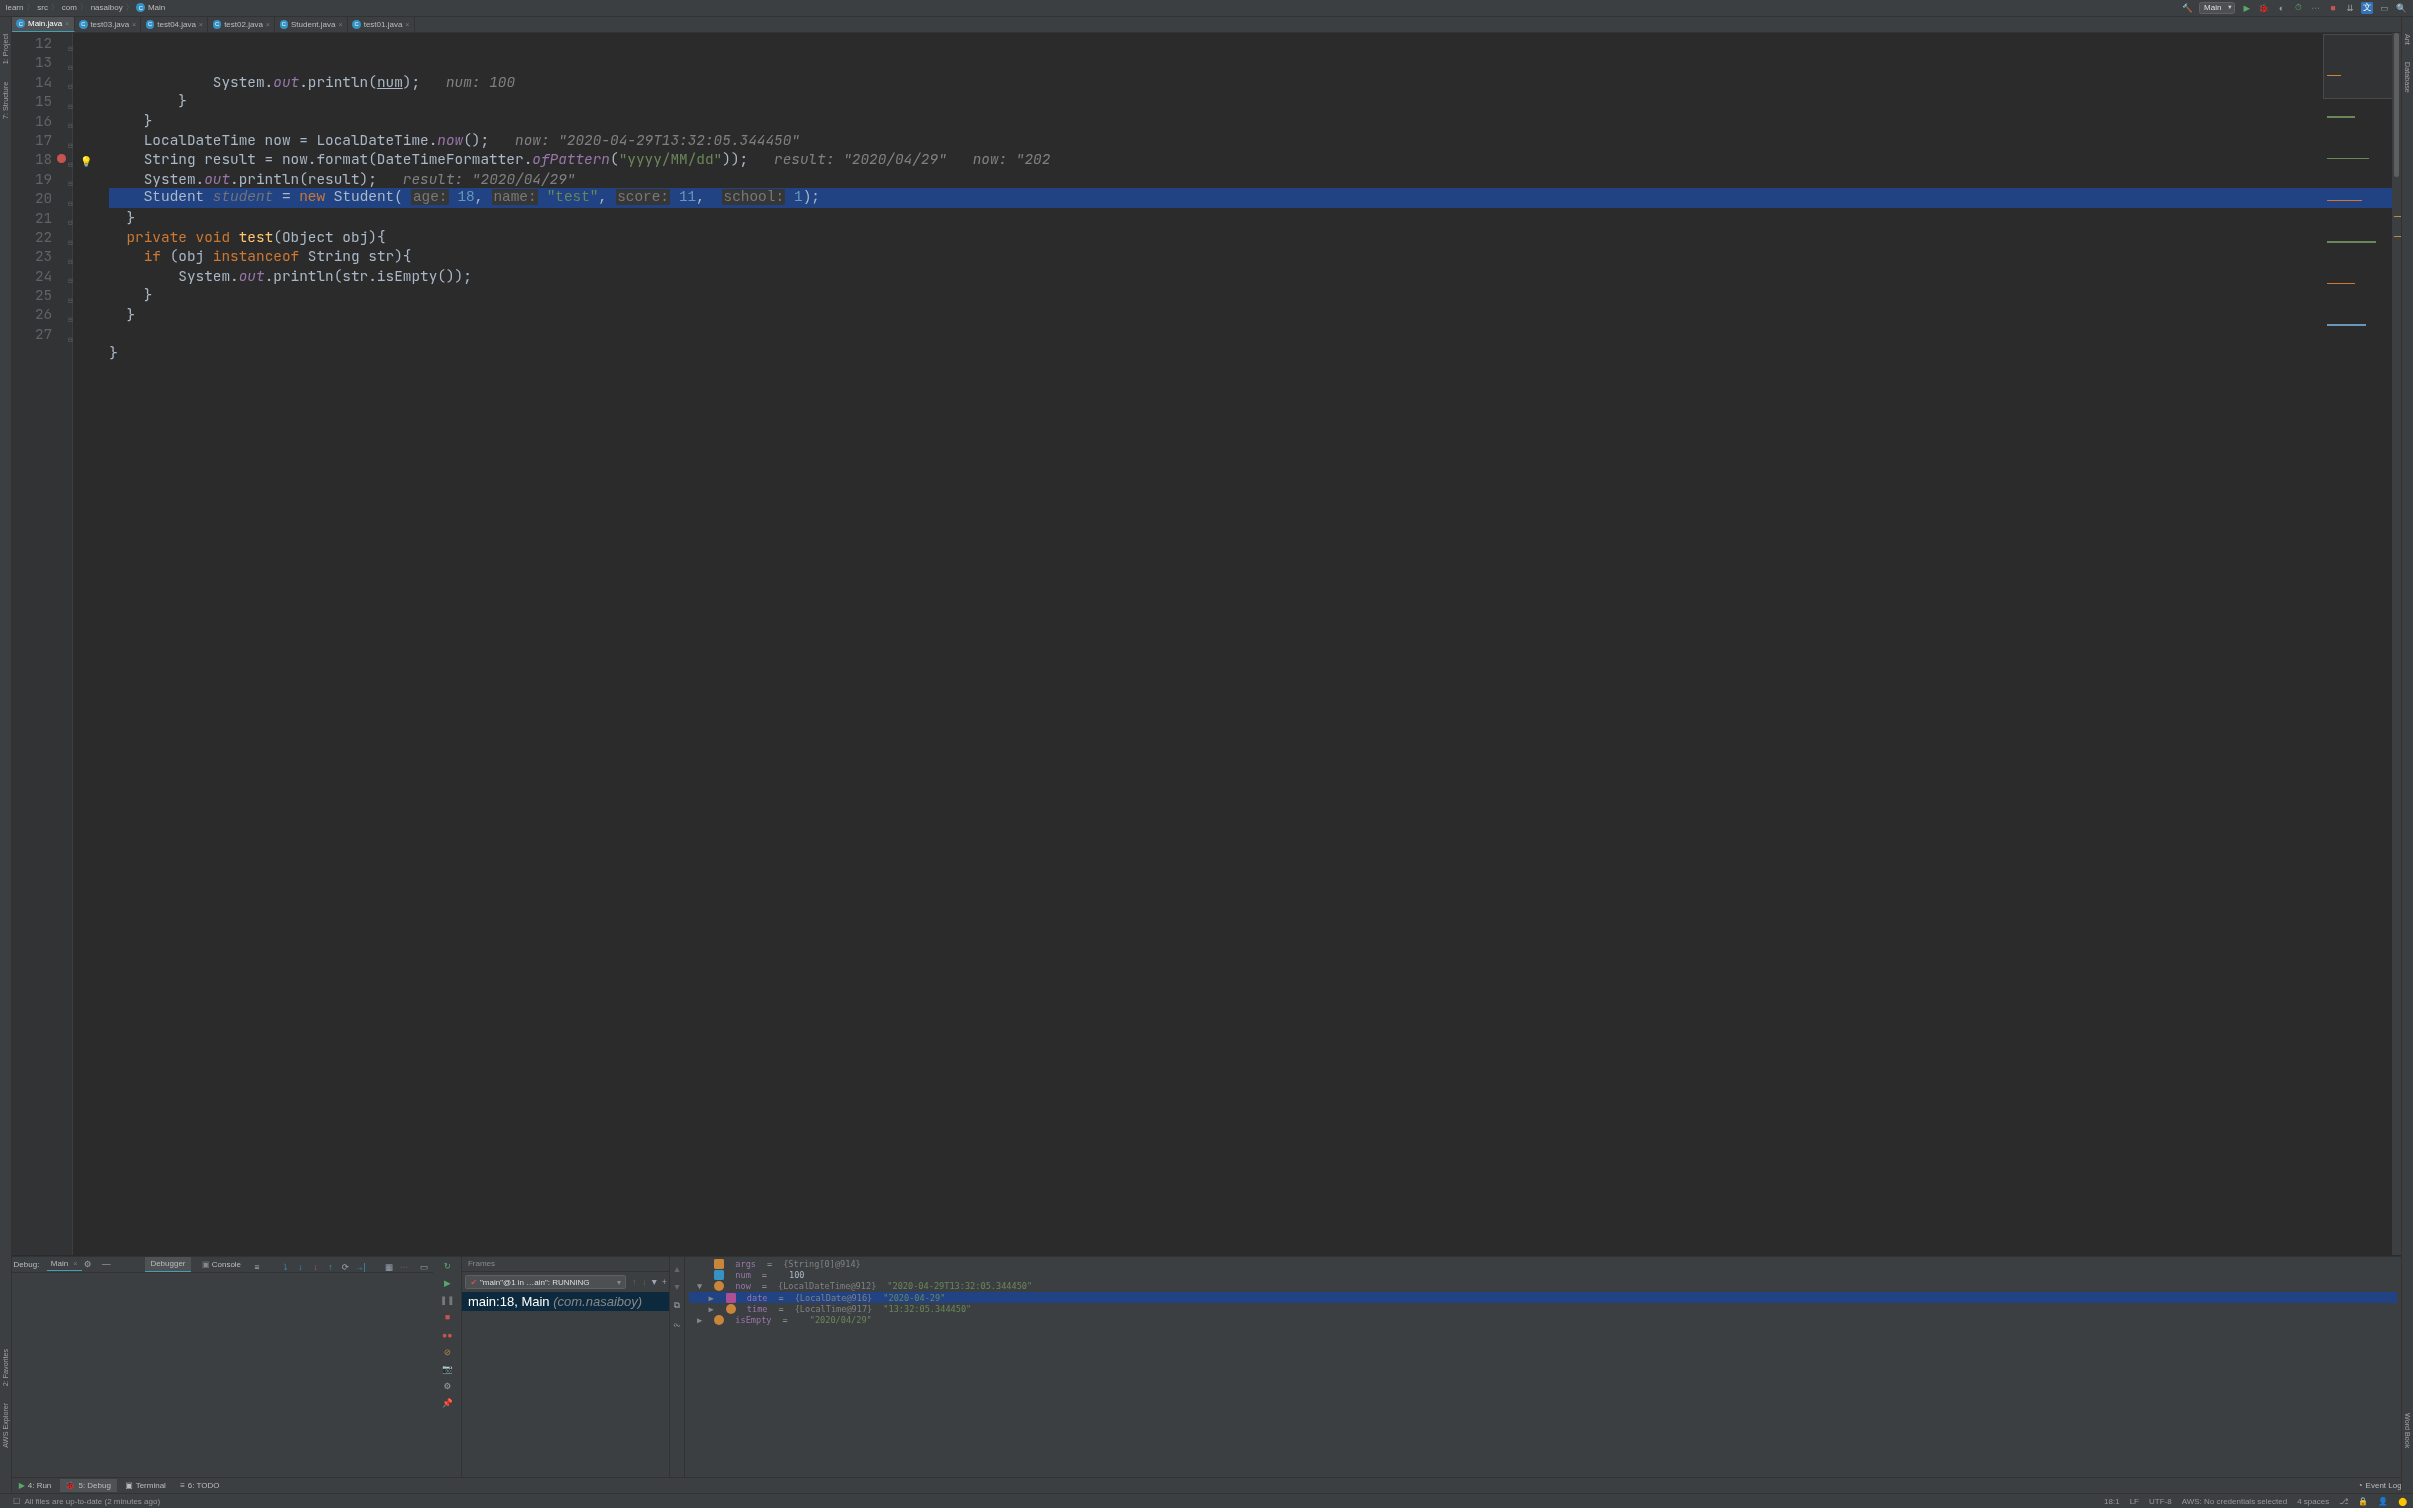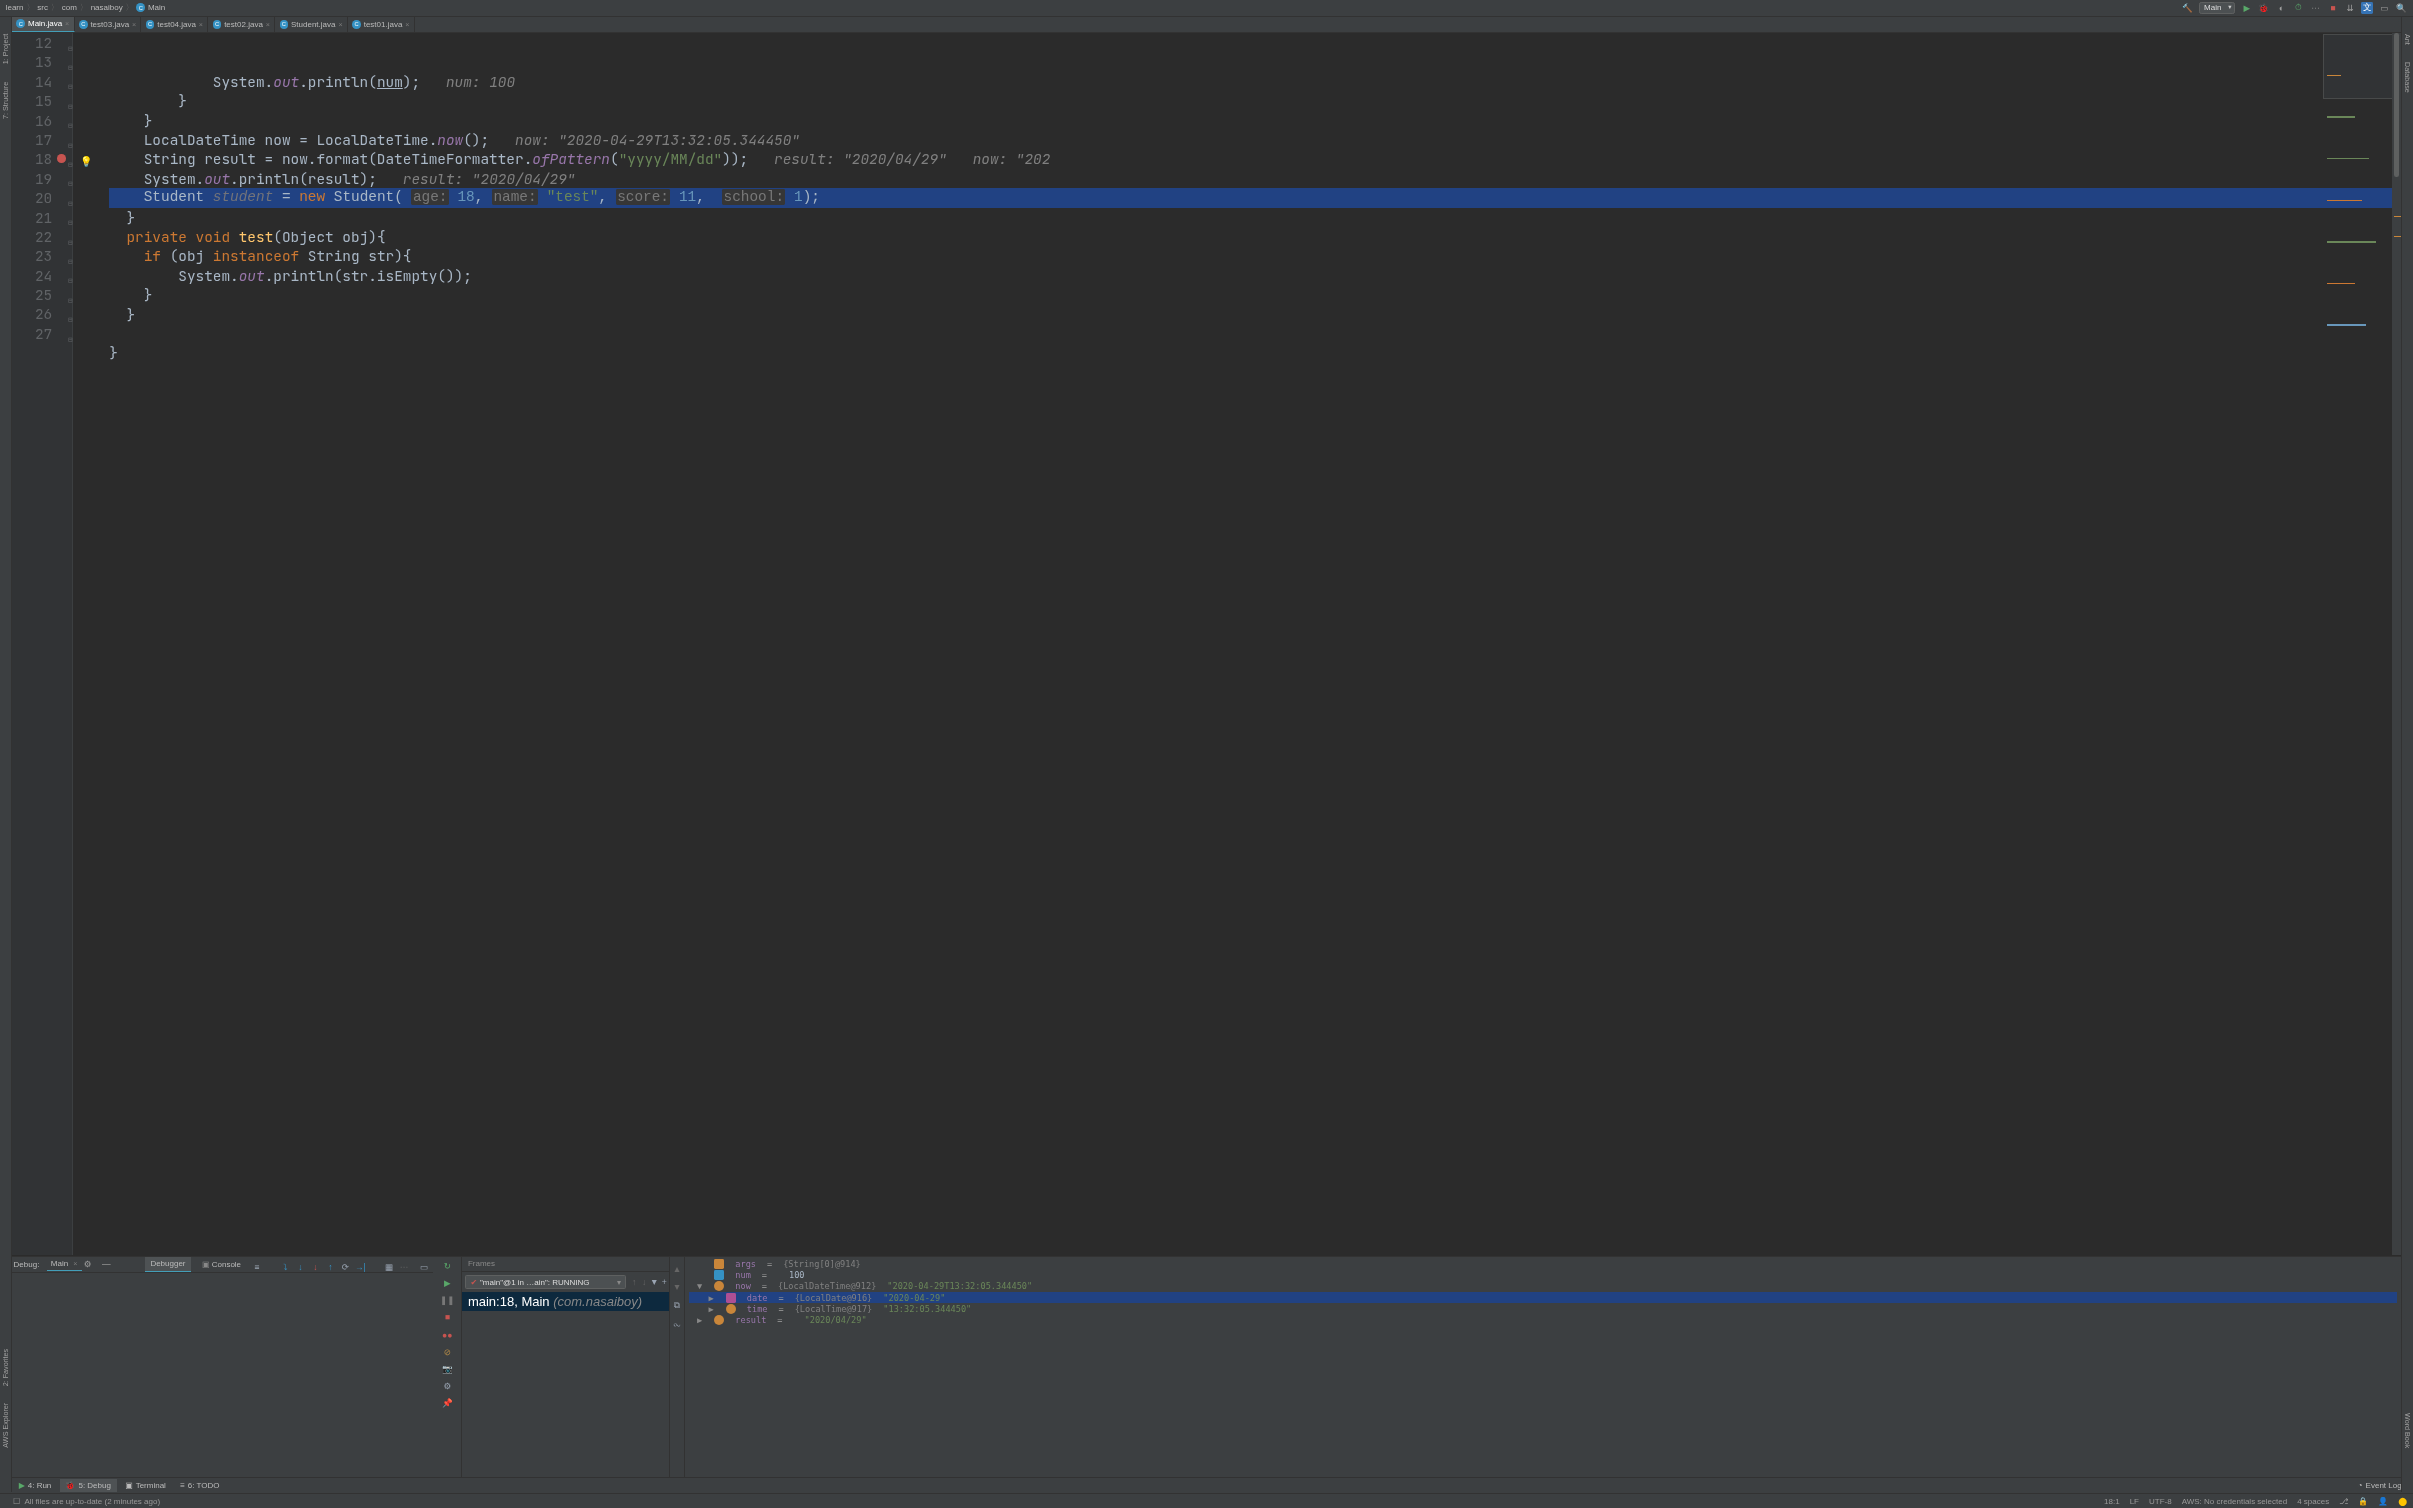--- a/index.html
+++ b/index.html
@@ -623,21 +623,21 @@
     <span class="chev">▶</span>
     <span class="vico obj"></span>
     <span class="var-name">time</span>
     <span class="var-eq"> = </span>
     <span class="var-type">{LocalTime@917}</span>
     <span class="var-val"> "13:32:05.344450"</span>
   </div>
           <div class="var-row d1">
     <span class="chev">▶</span>
     <span class="vico obj"></span>
-    <span class="var-name">result</span>
+    <span class="var-name">isEmpty</span>
     <span class="var-eq"> = </span>
     <span class="var-type"></span>
     <span class="var-val">"2020/04/29"</span>
   </div>
         </div>
     </div>
   </div>
 </div>
 
 <div class="bottom-bar">

